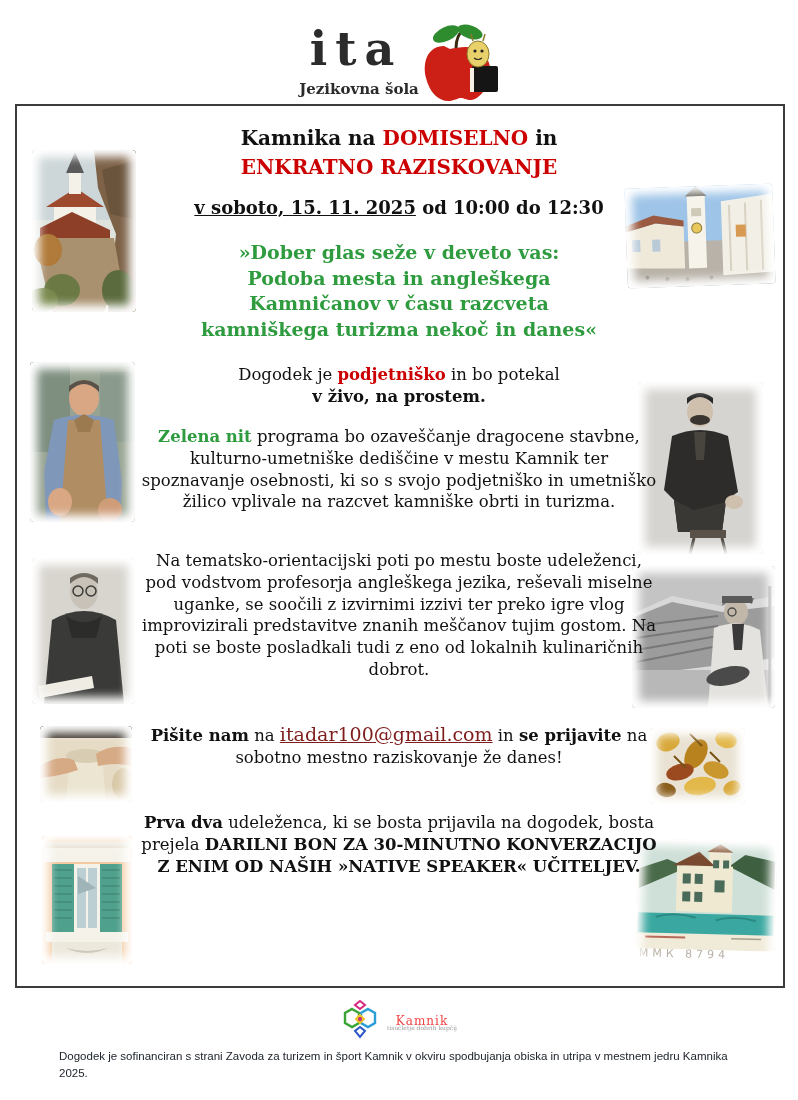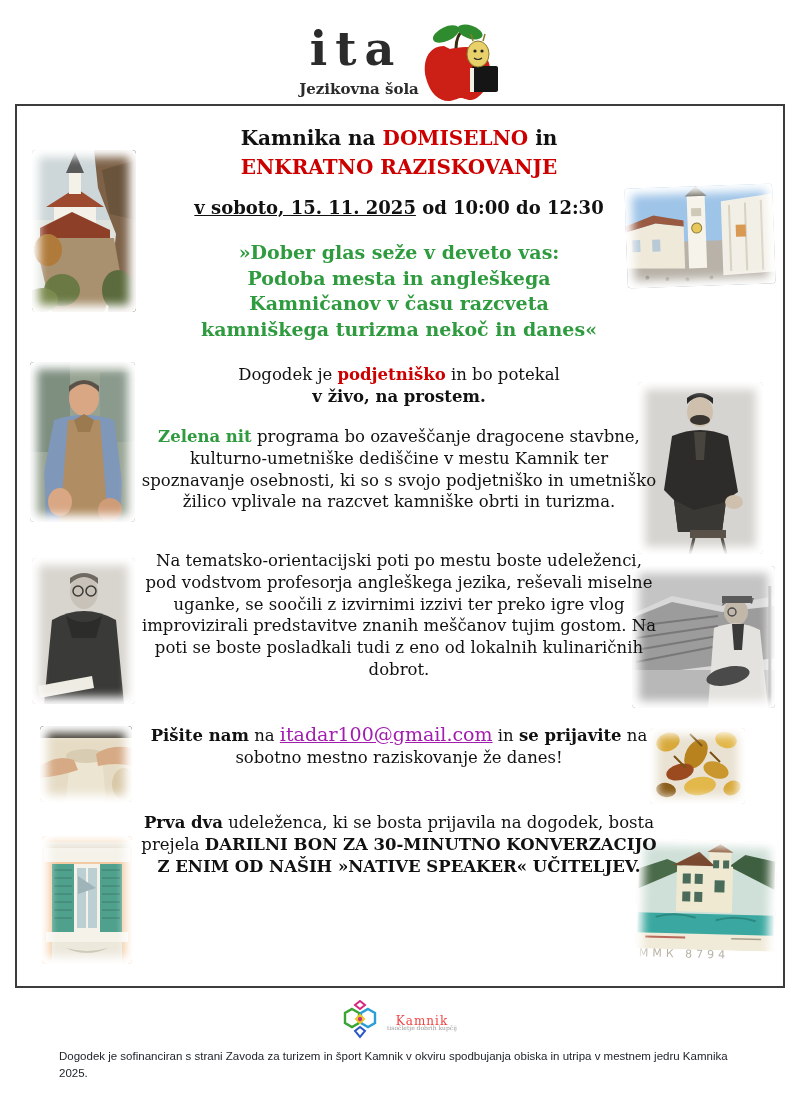--- a/index.html
+++ b/index.html
@@ -29,21 +29,21 @@
   .date .und{text-decoration:underline;text-align:center;}
   .quote{top:240px;font-size:19px;font-weight:bold;color:#2e9b3e;line-height:1.35;}
   .para{font-size:16.5px;line-height:1.32;}
   .p-free{top:364px;}
   .p-green{top:426px;}
   .p-route{top:550px;}
   .p-contact{top:722px;}
   .p-prize{top:812px;}
   .p-voucher{top:922px;}
   .b{font-weight:bold;}
-  a.mail{color:#a21caf;text-decoration:underline;font-size:19px;}
+  a.mail{color:#7f1d1d;text-decoration:underline;font-size:19px;}
   
   .kam{position:absolute;left:0;top:1000px;width:798px;height:44px;text-align:center;}
   .kam-inner{display:inline-flex;align-items:center;gap:8px;}
   .kam-name{font-size:12px;color:#ef4444;font-family:"DejaVu Serif",serif;letter-spacing:1px;}
   .kam-tag{font-size:6px;color:#9a9a9a;text-align:left;margin-top:-4px;}
   .disc{position:absolute;left:59px;top:1048px;width:680px;
         font-family:"Liberation Sans",sans-serif;font-size:11.5px;line-height:1.45;color:#20262e;}
   .pc-code{position:absolute;left:4px;top:108px;width:132px;font-size:11px;color:#b9b2a6;
            letter-spacing:4px;font-family:"DejaVu Sans",sans-serif;}
 </style>

